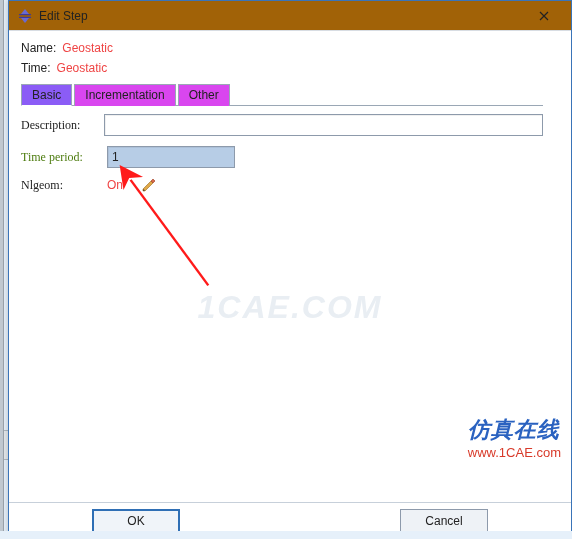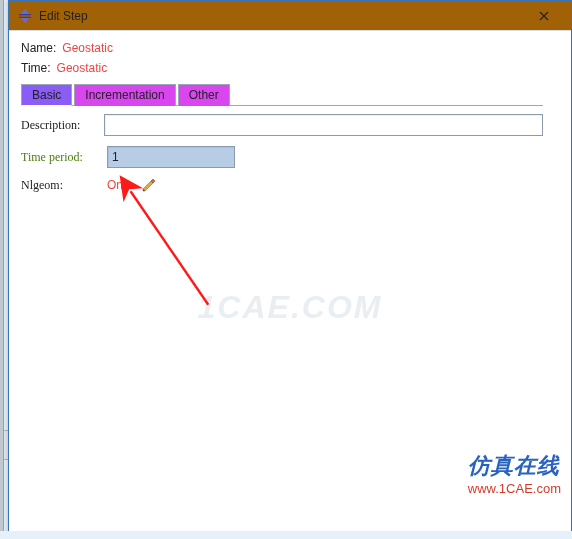--- a/index.html
+++ b/index.html
@@ -268,16 +268,20 @@
       <line x1="200" y1="270" x2="122" y2="158" stroke="#ff1a1a" stroke-width="2.4" marker-end="url(#ah)"></line>
     </svg>
 
     <div class="corner-brand">
       <div class="cn">仿真在线</div>
       <div class="url">www.1CAE.com</div>
     </div>
 
   </div>
 
+  <div class="button-bar">
+    <button class="dlg-btn ok">OK</button>
+    <button class="dlg-btn">Cancel</button>
+  </div>
 
 </div>
 
 <div class="clip-bottom"></div>
 
 </body></html>

